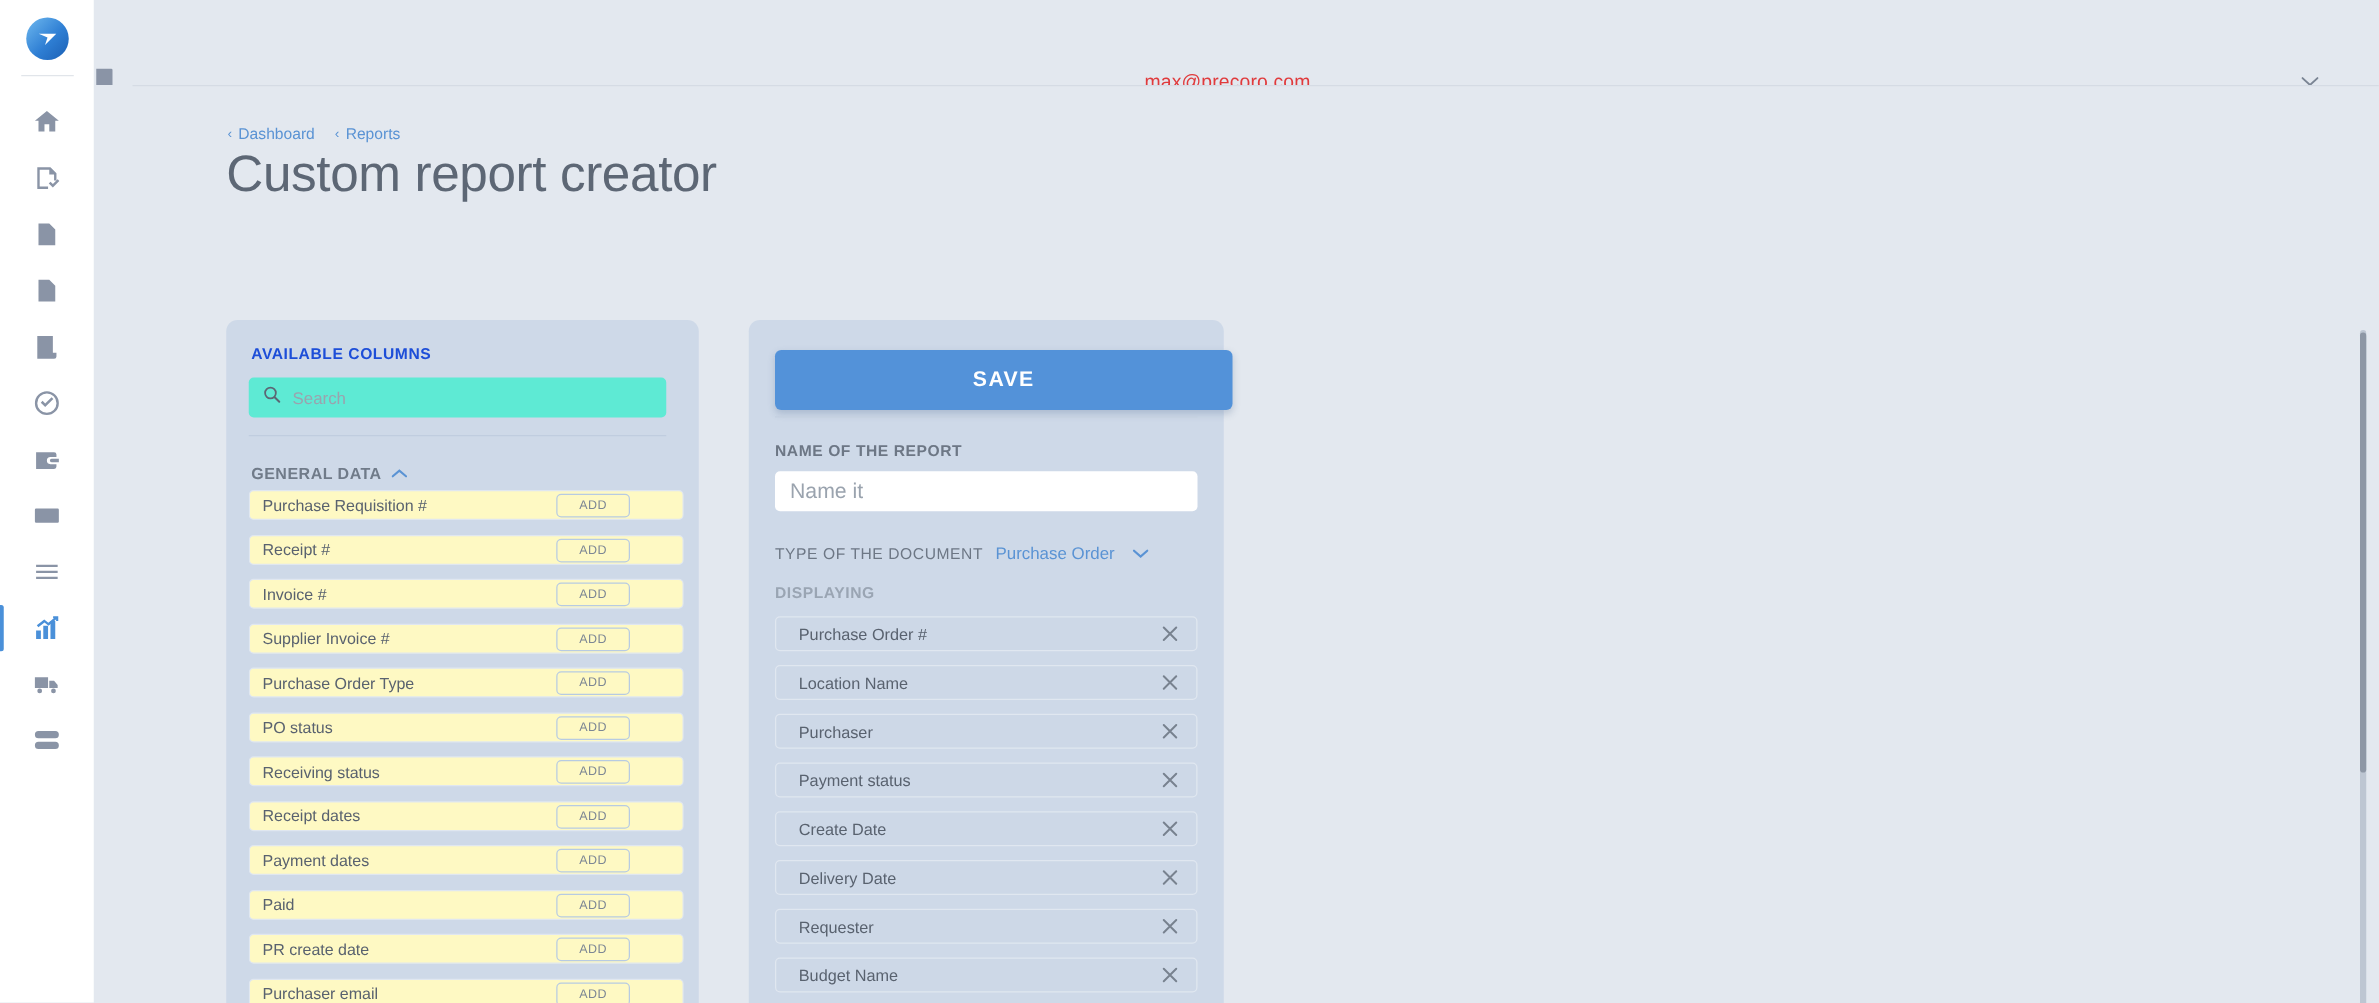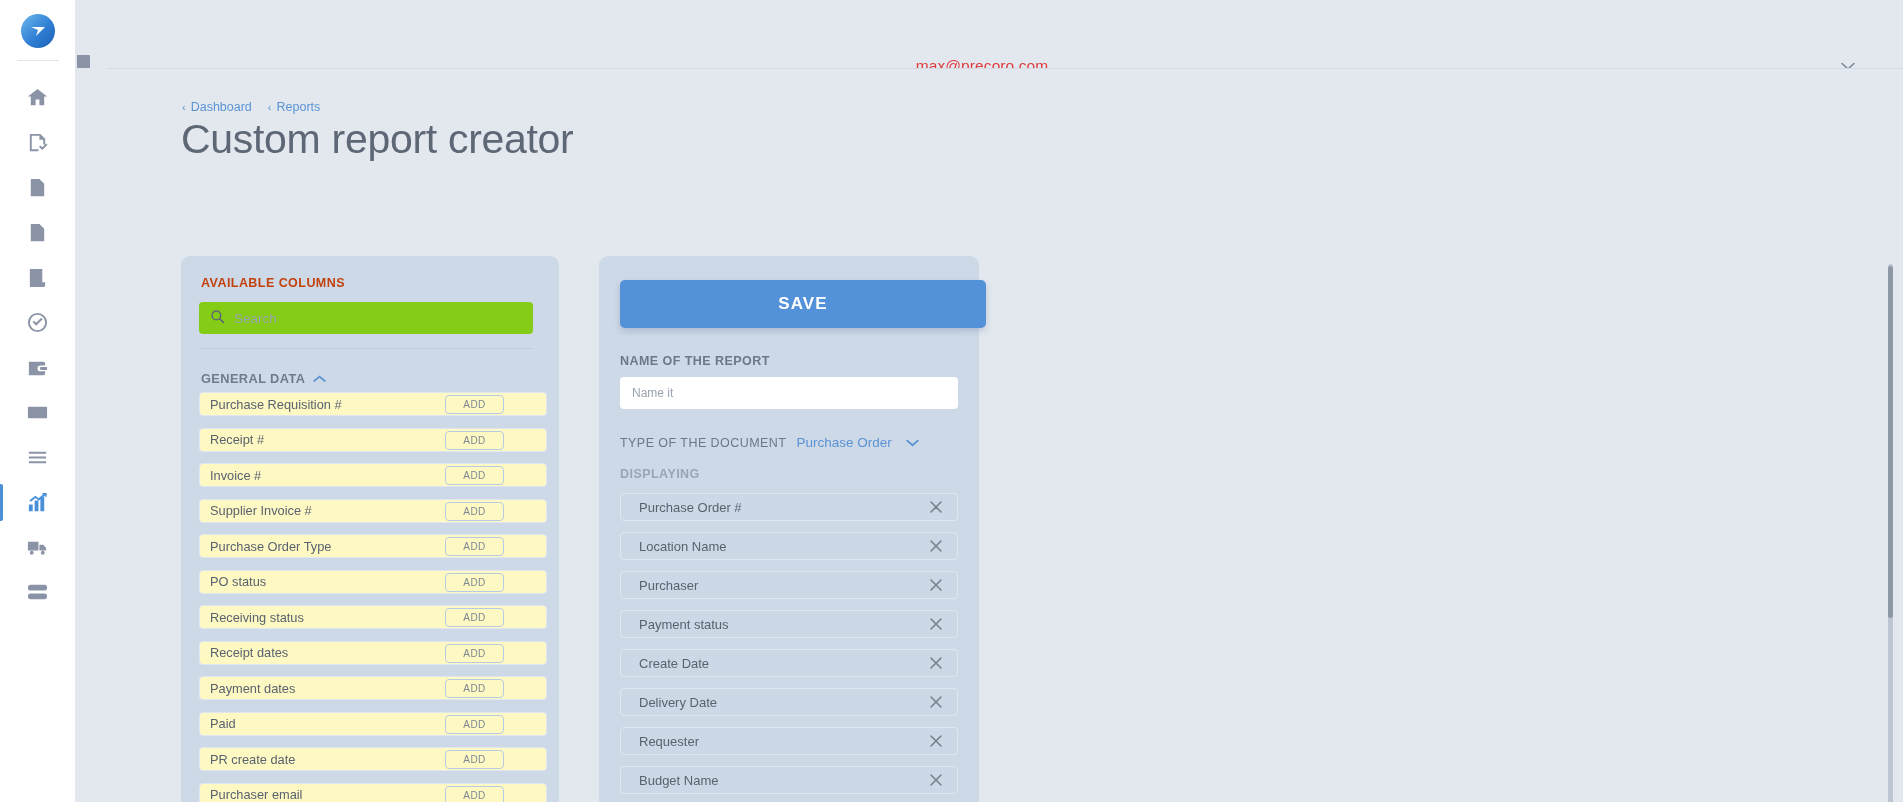--- a/index.html
+++ b/index.html
@@ -74,25 +74,25 @@
   .panel {
     position: absolute;
     background: #ced9e8;
     border-radius: 9px;
   }
   #panel-available { left: 106px; top: 188px; width: 378px; height: 614px; }
   #panel-report    { left: 524px; top: 188px; width: 380px; height: 605px; }
 
   #available-heading {
     position: absolute; left: 20px; top: 20px;
-    font-size: 12.5px; font-weight: bold; color: #c2410c; letter-spacing: .45px; text-align: right;
+    font-size: 12.5px; font-weight: bold; color: #1d4ed8; letter-spacing: .45px; text-align: right;
   }
   #search-wrap {
     position: absolute; left: 18px; top: 46px; width: 334px; height: 32px;
-    background: #84cc16; border-radius: 4px;
+    background: #5eead4; border-radius: 4px;
     display: flex; align-items: center; padding-left: 11px; gap: 9px;
   }
   #search-input {
     border: 0; outline: 0; background: transparent;
     font-family: "Liberation Sans", sans-serif;
     font-size: 13.5px; color: #3e4651; width: 280px;
   }
   #search-input::placeholder { color: #9aa3ae; }
   #search-rule {
     position: absolute; left: 18px; top: 92px; width: 334px; height: 1px;
@@ -156,21 +156,21 @@
   #report-name-label {
     position: absolute; left: 21px; top: 98px;
     font-size: 12.5px; font-weight: bold; color: #6d7785; letter-spacing: .45px;
   }
   #report-name-input {
     position: absolute; left: 21px; top: 121px;
     width: 338px; height: 32px;
     border: 0; outline: 0; border-radius: 4px;
     background: #fff; padding-left: 12px;
     font-family: "Liberation Sans", sans-serif;
-    font-size: 12px; color: #3e4651;
+    font-size: 17px; color: #3e4651;
   }
   #report-name-input::placeholder { color: #9aa3ae; }
   #doctype-row {
     position: absolute; left: 21px; top: 179px;
     display: flex; align-items: center; gap: 10px;
   }
   #doctype-label {
     font-size: 12.5px; font-weight: normal; color: #6d7785; letter-spacing: .45px;
   }
   #doctype-value { font-size: 13.5px; color: #5a93d4; }

